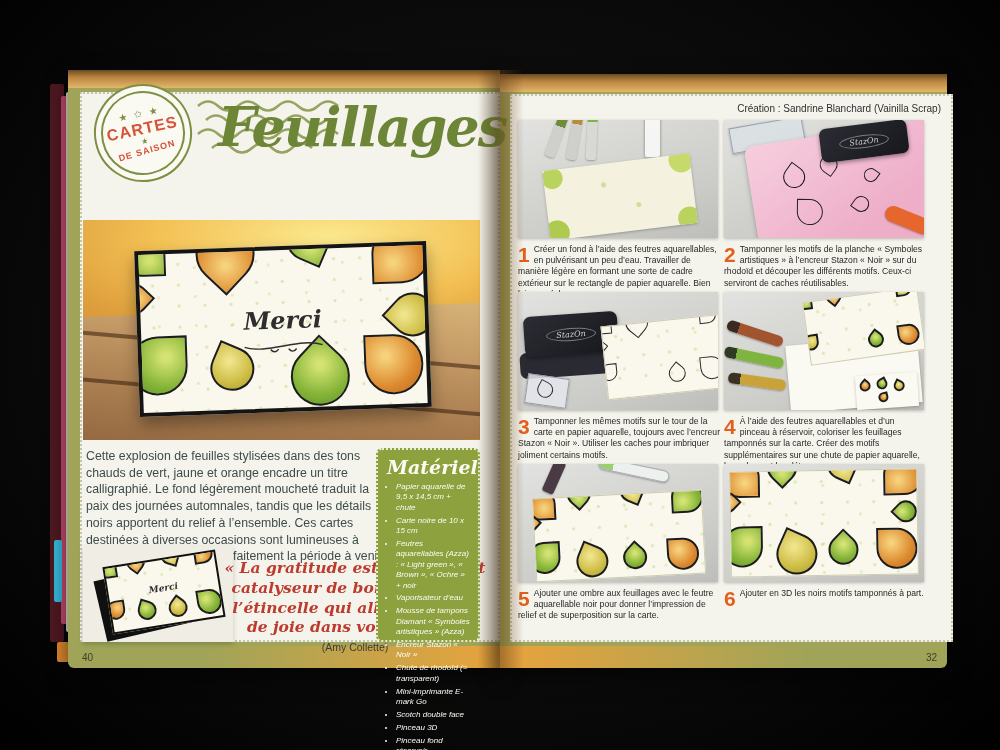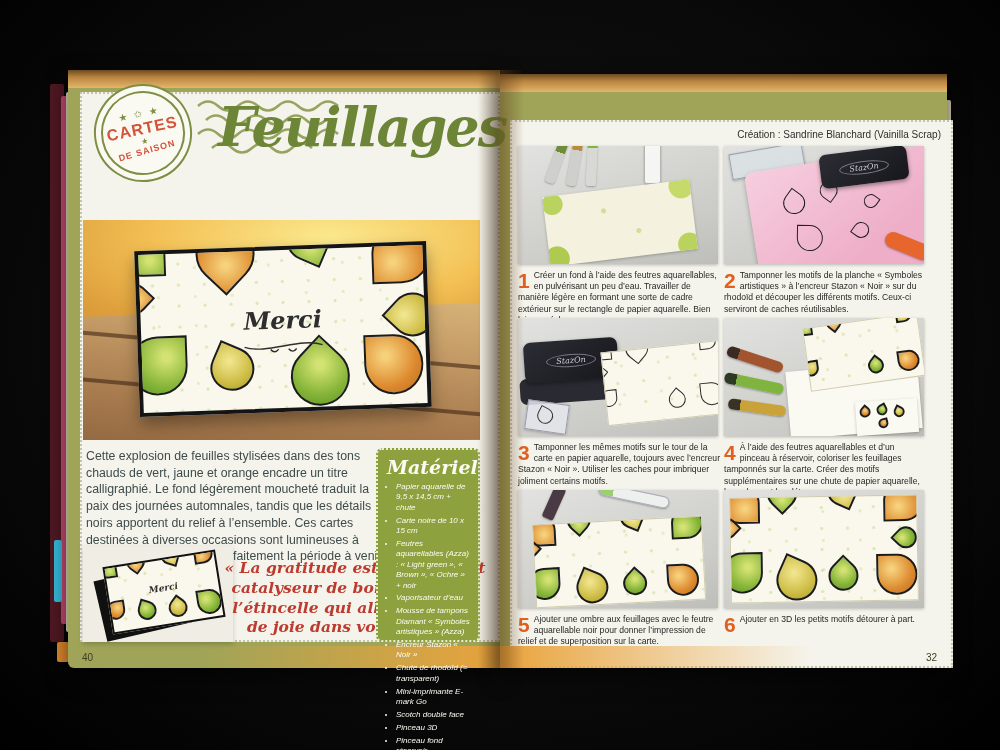--- a/index.html
+++ b/index.html
@@ -177,20 +177,21 @@
         <div class="lf lg p6 big"></div>
         <div class="lf ly p7"></div>
         <div class="lf lg p8"></div>
         <div class="lf lo p9"></div>
         <div class="merci" style="font-size:9px;">Merci</div>
       </div>
     </div>
 
     <div class="quote">
       <div>« La gratitude est un puissant catalyseur de bonheur. C’est l’étincelle qui allume un feu de joie dans votre âme. »</div>
+      <div class="quote-author">(Amy Collette)</div>
     </div>
 
     <div class="matbox">
       <h3>Matériel</h3>
       <ul>
         <li>Papier aquarelle de 9,5 x 14,5 cm + chute</li>
         <li>Carte noire de 10 x 15 cm</li>
         <li>Feutres aquarellables (Azza) : « Light green », « Brown », « Ochre » + noir</li>
         <li>Vaporisateur d’eau</li>
         <li>Mousse de tampons Diamant « Symboles artistiques » (Azza)</li>
@@ -199,21 +200,21 @@
         <li>Mini-imprimante E-mark Go</li>
         <li>Scotch double face</li>
         <li>Pinceau 3D</li>
         <li>Pinceau fond réservoir</li>
       </ul>
     </div>
   </div>
 
   <div class="page page-right">
     <div class="topstrip"></div>
-    <div class="panel" style="left:10px;top:20px;width:443px;height:548px;margin-top:26px;">
+    <div class="panel" style="left:10px;top:20px;width:443px;height:548px;">
 
       <div class="credit">Création : Sandrine Blanchard (Vainilla Scrap)</div>
 
       <div class="photo" style="left:6px;top:24px;width:200px;height:118px;">
         <div class="mk" style="left:34px;top:-8px;width:10px;height:46px;background:linear-gradient(#6f8c3a 0 14px,#cfcfcb 14px);transform:rotate(20deg);"></div>
         <div class="mk" style="left:52px;top:-10px;width:10px;height:50px;background:linear-gradient(#b98c3a 0 14px,#cfcfcb 14px);transform:rotate(10deg);"></div>
         <div class="mk" style="left:69px;top:-12px;width:10px;height:52px;background:linear-gradient(#7fb441 0 14px,#d8d8d4 14px);transform:rotate(3deg);"></div>
         <div class="mk" style="left:126px;top:-6px;width:17px;height:44px;background:rgba(250,250,250,.85);border:1px solid #b5b5b0;"></div>
         <div class="sheet" style="left:28px;top:42px;width:148px;height:70px;transform:rotate(-7deg);background-color:#f4f2de;
                     background-image:radial-gradient(circle at 6% 12%, #b9d35e 0 10px, transparent 11px),
@@ -318,21 +319,21 @@
           <div class="lf lo p4 big"></div>
           <div class="lf lg p5 sm"></div>
           <div class="lf lo p6 big"></div>
           <div class="lf lg p7"></div>
           <div class="lf ly p8 big"></div>
           <div class="lf lg p9 big"></div>
           <div class="lf lo p10 sm"></div>
         </div>
       </div>
       <div class="cap" style="left:212px;top:492px;width:202px;">
-        <span class="num">6</span><span>Ajouter en 3D les petits motifs détourer à part.</span>
+        <span class="num">6</span><span>Ajouter en 3D les noirs motifs tamponnés à part.</span>
       </div>
 
     </div>
     <div class="bottomglow" style="left:0;width:70%;background:linear-gradient(to right,#e9a33c,rgba(233,163,60,0));"></div>
     <div class="pagenum" style="right:10px;bottom:5px;">32</div>
   </div>
 
   <div class="spine"></div>
 </div>
 

